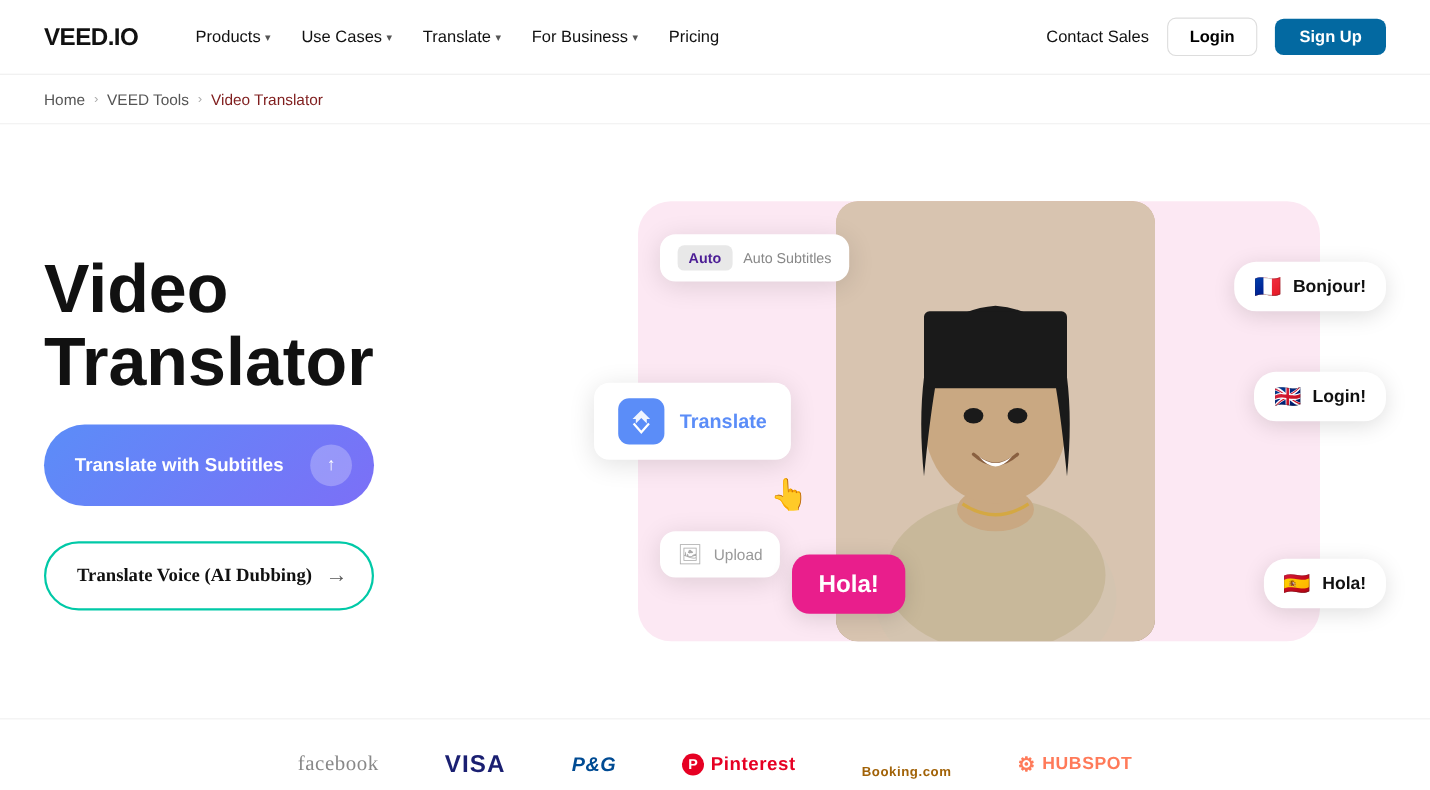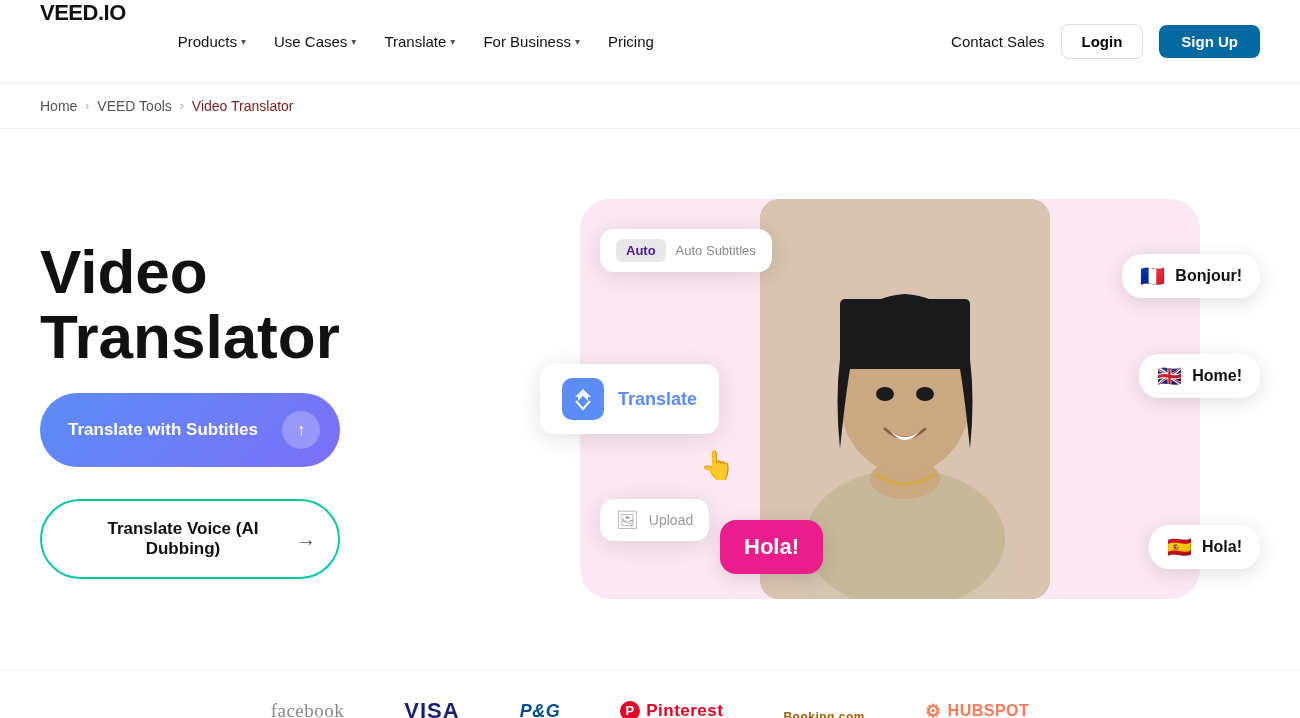--- a/index.html
+++ b/index.html
@@ -1,19 +1,19 @@
 <!DOCTYPE html>
 <html><head>
   <meta charset="utf-8">
   <style>
     * { margin: 0; padding: 0; box-sizing: border-box; }
     body { font-family: -apple-system, BlinkMacSystemFont, 'Segoe UI', sans-serif; background: #fff; color: #111; width: 1300px; min-height: 718px; overflow-x: hidden; }
 
     
-    nav { display: flex; padding: 0 40px; height: 84px; border-bottom: 1px solid #eee; }
+    nav { display: flex; align-items: center; padding: 0 40px; height: 68px; border-bottom: 1px solid #eee; }
     .logo { font-size: 22px; font-weight: 900; letter-spacing: -0.5px; color: #111; margin-right: 40px; text-decoration: none; }
     .nav-links { display: flex; align-items: center; gap: 4px; flex: 1; }
     .nav-item { display: flex; align-items: center; gap: 4px; padding: 8px 12px; font-size: 15px; font-weight: 500; color: #111; cursor: pointer; border-radius: 6px; }
     .chevron { font-size: 10px; color: #555; }
     .nav-right { display: flex; align-items: center; gap: 16px; margin-left: auto; }
     .contact-sales { font-size: 15px; font-weight: 500; color: #111; cursor: pointer; }
     .btn-login { padding: 8px 20px; font-size: 15px; font-weight: 600; border: 1.5px solid #ddd; border-radius: 8px; background: #fff; cursor: pointer; }
     .btn-signup { padding: 8px 22px; font-size: 15px; font-weight: 700; border-radius: 8px; background: #0369a1; color: #fff; border: none; cursor: pointer; }
 
     
@@ -22,21 +22,21 @@
     .breadcrumb-sep { color: #aaa; font-size: 12px; }
     .breadcrumb-current { color: #7f1d1d; font-weight: 500; }
 
     
     .hero { display: flex; align-items: center; padding: 50px 40px 30px 40px; min-height: 540px; position: relative; }
     .hero-left { flex: 0 0 520px; z-index: 1; }
     .hero-title { font-size: 62px; font-weight: 900; line-height: 1.05; color: #111; margin-bottom: 24px; }
     .hero-desc { font-size: 16px; color: #444; line-height: 1.6; margin-bottom: 36px; max-width: 380px; }
     .btn-primary { display: flex; align-items: center; justify-content: space-between; width: 300px; padding: 18px 20px 18px 28px; background: linear-gradient(135deg, #5b8df8, #7c6ff7); color: #fff; font-size: 17px; font-weight: 700; border-radius: 50px; border: none; cursor: pointer; margin-bottom: 32px; }
     .btn-primary-icon { width: 38px; height: 38px; background: rgba(255,255,255,0.25); border-radius: 50%; display: flex; align-items: center; justify-content: center; font-size: 16px; }
-    .btn-secondary { display: flex; align-items: center; justify-content: space-between; width: 300px; padding: 18px 22px 18px 28px; background: #fff; color: #111; font-size: 17px; font-weight: 600; border-radius: 50px; border: 2.5px solid #00c9a7; cursor: pointer; }
+    .btn-secondary { display: flex; align-items: center; justify-content: space-between; width: 300px; padding: 18px 22px 18px 28px; background: #fff; color: #111; font-size: 17px; font-weight: 600; border-radius: 50px; border: 2.5px solid #00c9a7; cursor: pointer; font-family: Liberation Serif, serif; }
     .btn-secondary-arrow { font-size: 20px; color: #555; }
 
     
     .hero-right { flex: 1; position: relative; height: 420px; margin-left: -20px; }
     .hero-bg-blob { position: absolute; top: 0; left: 40px; width: 620px; height: 400px; background: #fce8f3; border-radius: 30px; z-index: 0; }
     .hero-photo { position: absolute; top: 0; left: 220px; width: 290px; height: 400px; border-radius: 20px; overflow: hidden; z-index: 1; background: linear-gradient(160deg, #d4b8a0 0%, #c9a88a 40%, #a0896c 100%); display: flex; align-items: flex-start; justify-content: center; }
     .person-svg { width: 100%; height: 100%; }
 
     
     .ui-card { position: absolute; background: #fff; border-radius: 14px; box-shadow: 0 4px 24px rgba(0,0,0,0.12); z-index: 3; }
@@ -183,21 +183,21 @@
       <span class="card-upload-text">Upload</span>
     </div>
 
     <div class="bubble bubble-bonjour">
       <span class="flag-fr">🇫🇷</span>
       <span>Bonjour!</span>
     </div>
 
     <div class="bubble bubble-hello">
       <span class="flag-uk">🇬🇧</span>
-      <span>Home!</span>
+      <span>Login!</span>
     </div>
 
     <div class="bubble bubble-hola-main">
       <span>Hola!</span>
     </div>
 
     <div class="bubble bubble-hola-side">
       <span class="flag-es">🇪🇸</span>
       <span>Hola!</span>
     </div>

